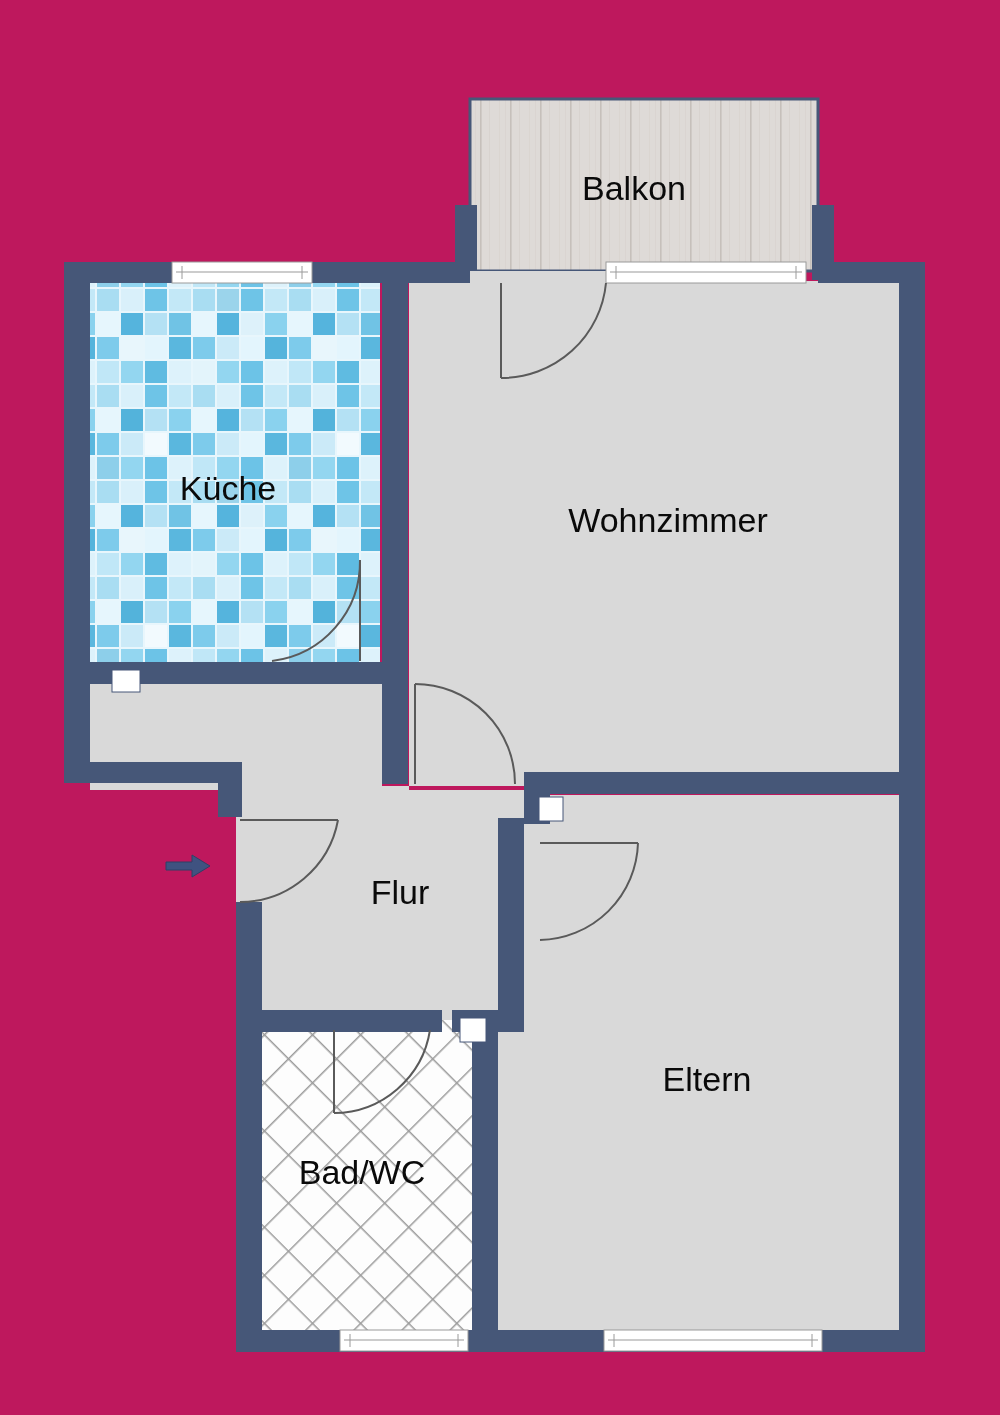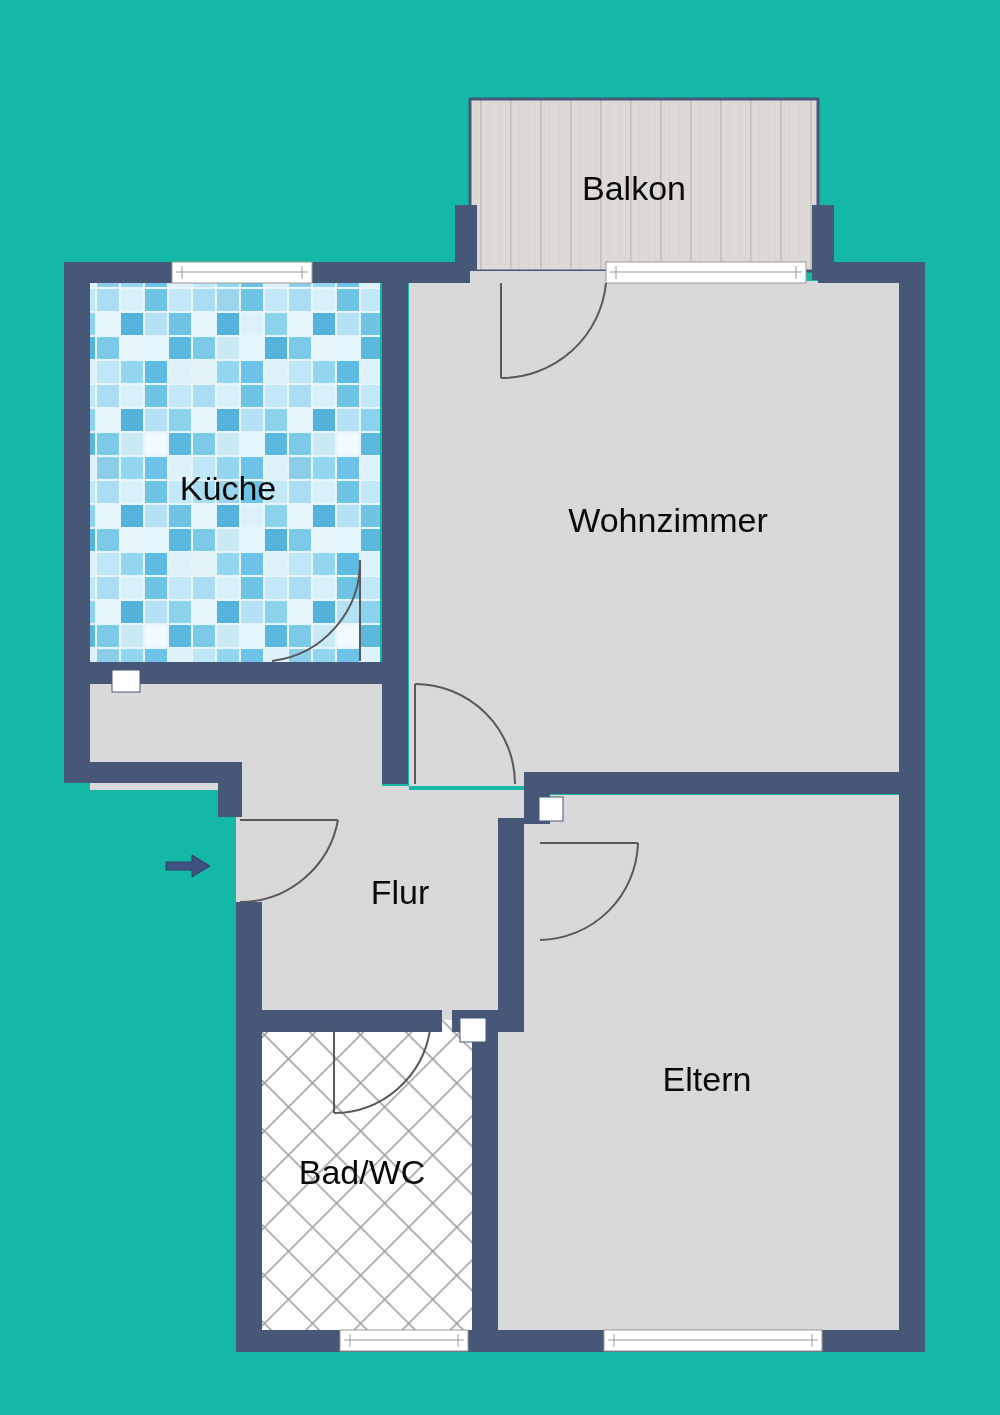--- a/index.html
+++ b/index.html
@@ -10,21 +10,21 @@
   body {
     width: 1000px;
     height: 1415px;
     font-family: "Liberation Sans", sans-serif;
     overflow: hidden;
   }
   #floorplan-root {
     position: relative;
     width: 1000px;
     height: 1415px;
-    background: #14b8a6;
+    background: #be185d;
     text-align: right;
   }
   svg.plan {
     display: block;
     width: 1000px;
     height: 1415px;
   }
   .room-label {
     font-family: "Liberation Sans", sans-serif;
     font-size: 34px;

